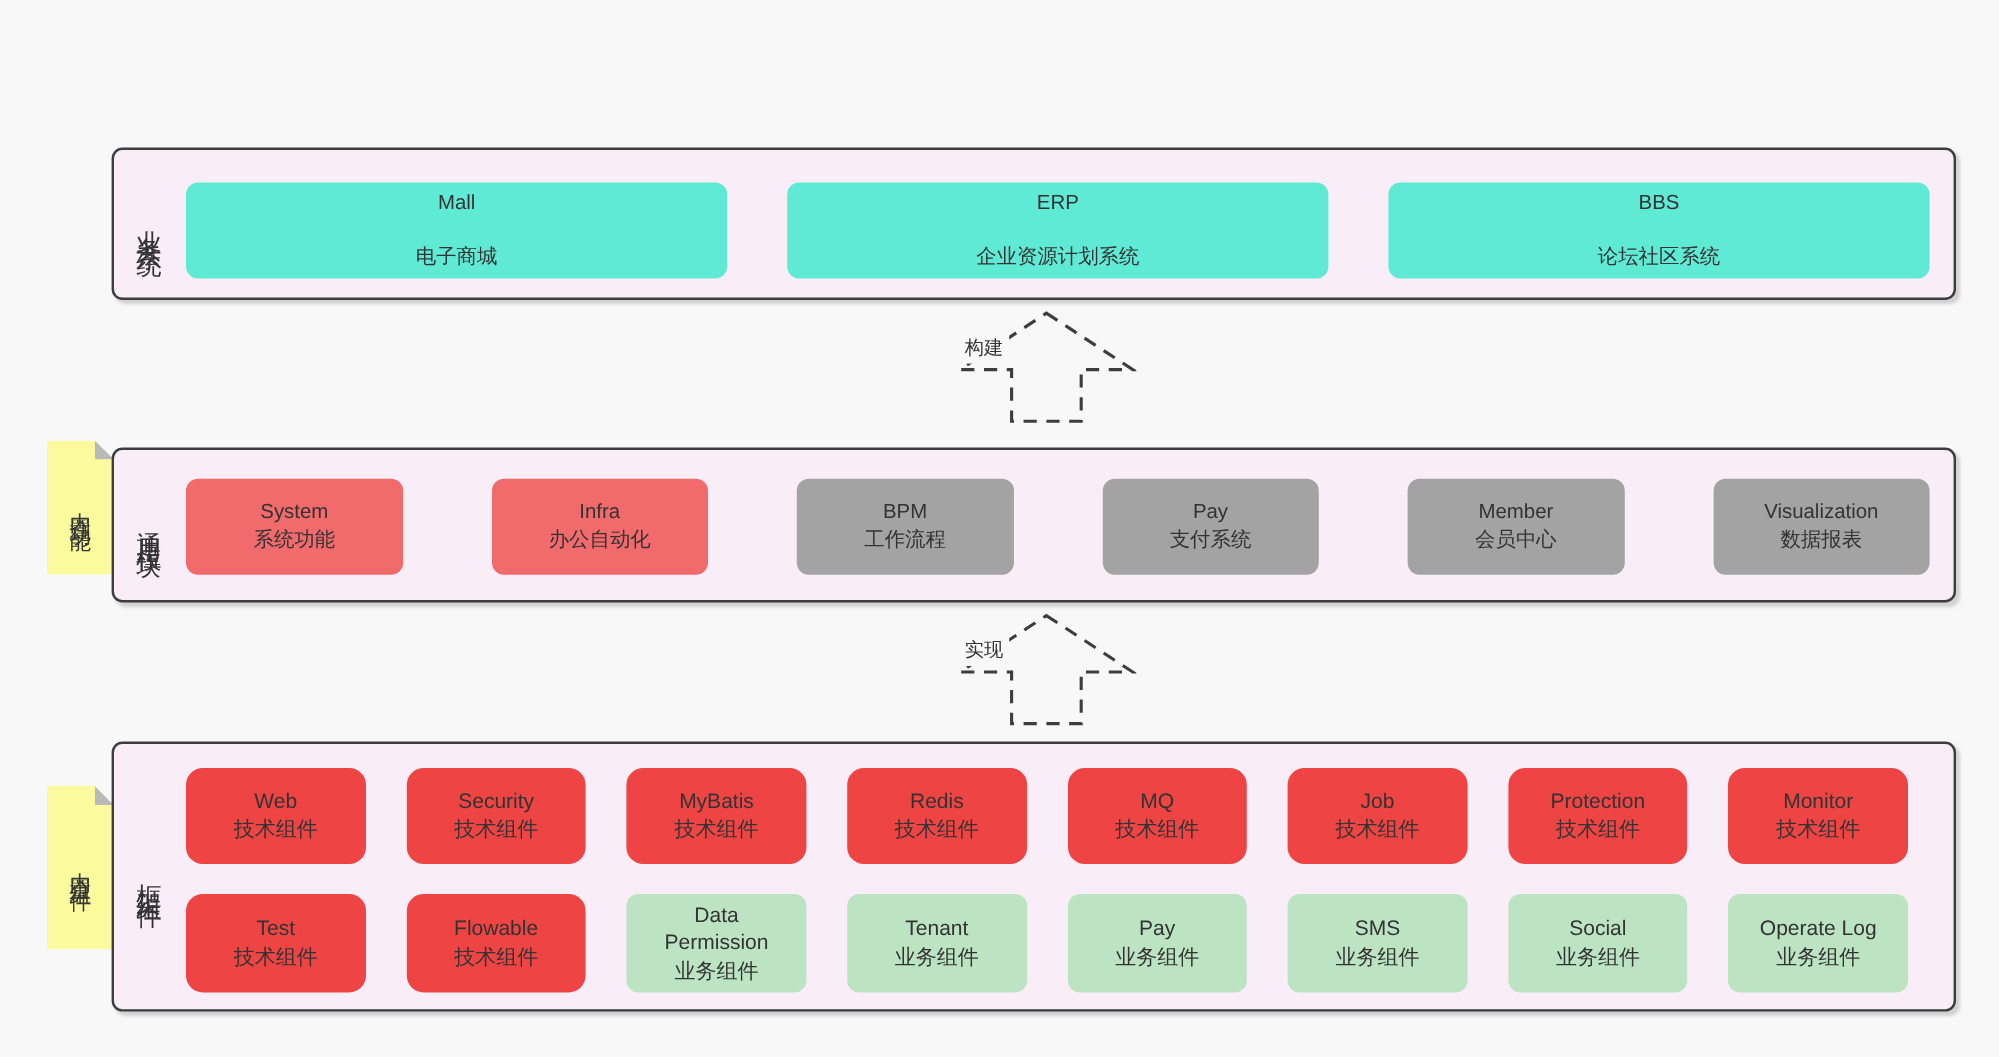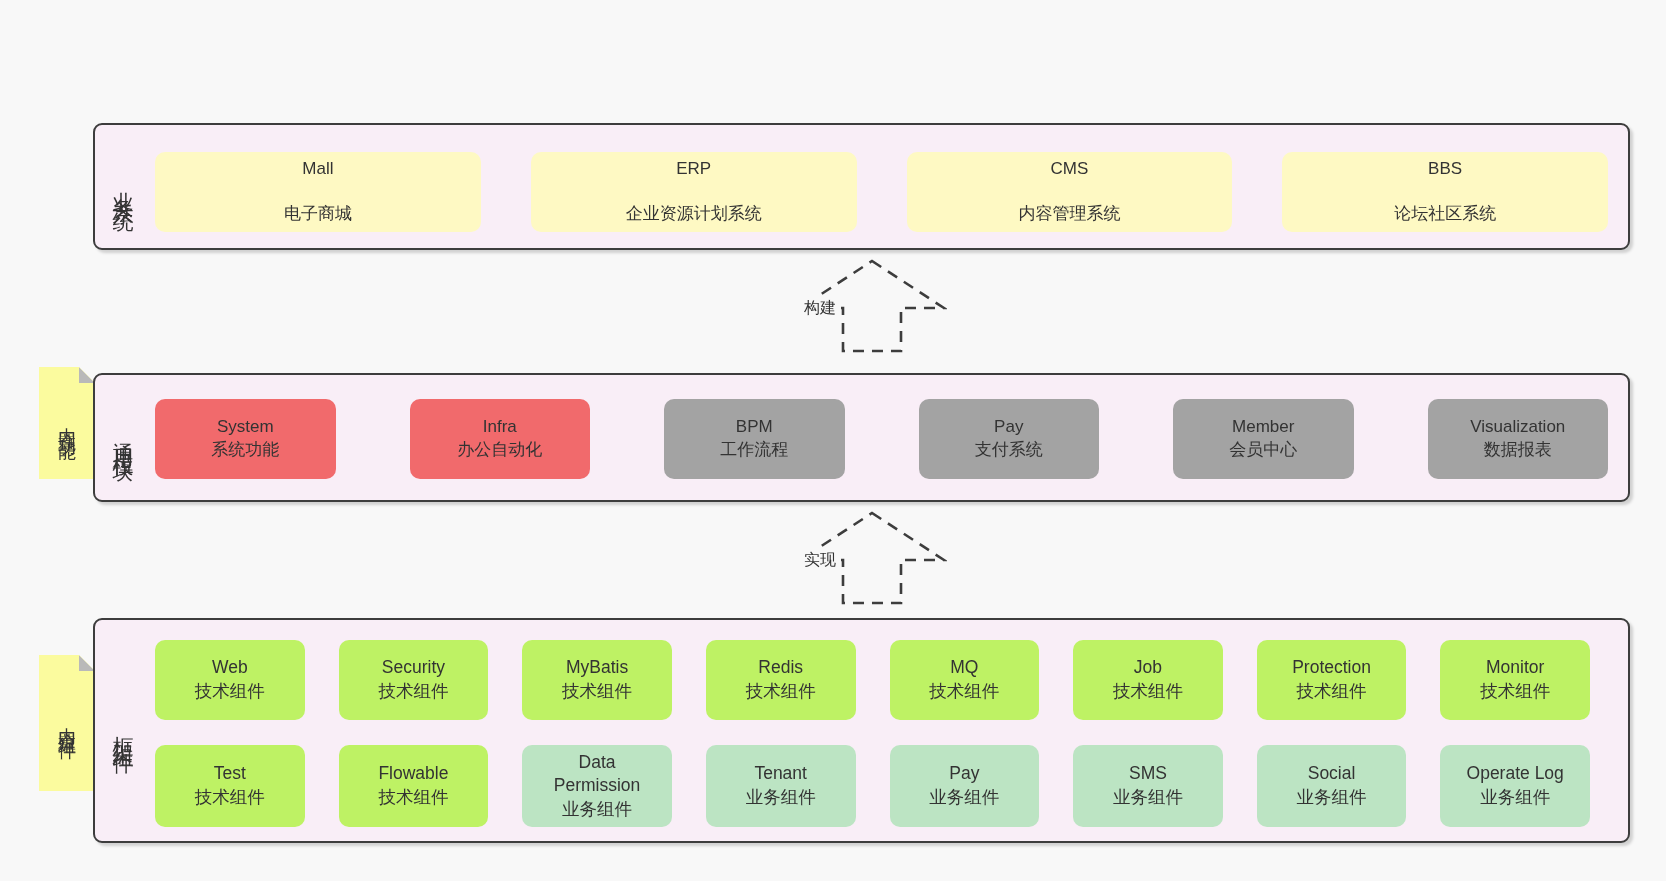--- a/index.html
+++ b/index.html
@@ -66,33 +66,33 @@
     flex:1;
     height:80px;
     border-radius:10px;
     display:flex;flex-direction:column;align-items:center;justify-content:center;
     text-align:center;
     font-size:17px;line-height:1.35;
     padding:0 12px;box-sizing:border-box;
   }
   .band3 .box{font-size:17.5px;padding:0 16px;}
   .band3 .row2 .box{height:82px;}
-  .c-blue{background:#fef9c3;gap:22px;}
+  .c-blue{background:#5eead4;gap:22px;}
   .c-red{background:#f16a6c;}
   .c-pink{background:#a3a3a3;}
-  .c-green{background:#bef264;}
+  .c-green{background:#ef4444;border-radius:14px;}
   .c-greenlight{background:#bce4c3;}
 
   
   .arrow{
     position:absolute;width:150px;height:96px;z-index:0;
   }
   .arrow svg{display:block;}
   .arrow .arrow-label{
-    position:absolute;left:2px;top:38px;
+    position:absolute;left:2px;top:20px;
     background:#f8f8f8;
     font-size:16px;color:#333;
     padding:2px 5px;
     white-space:nowrap;
     text-align:right;
   }
 </style>
 </head>
 <body>
 
@@ -128,24 +128,20 @@
     <div class="band-content">
       <div class="box c-blue">
         <div>Mall</div>
         <div>电子商城</div>
       </div>
       <div class="box c-blue">
         <div>ERP</div>
         <div>企业资源计划系统</div>
       </div>
       <div class="box c-blue">
-        <div>CMS</div>
-        <div>内容管理系统</div>
-      </div>
-      <div class="box c-blue">
         <div>BBS</div>
         <div>论坛社区系统</div>
       </div>
     </div>
   </div>
 
   <div class="band band2" style="left:93px;top:373px;width:1537px;height:129px;">
     <div class="band-label">
       <span>通用模块</span>
     </div>

